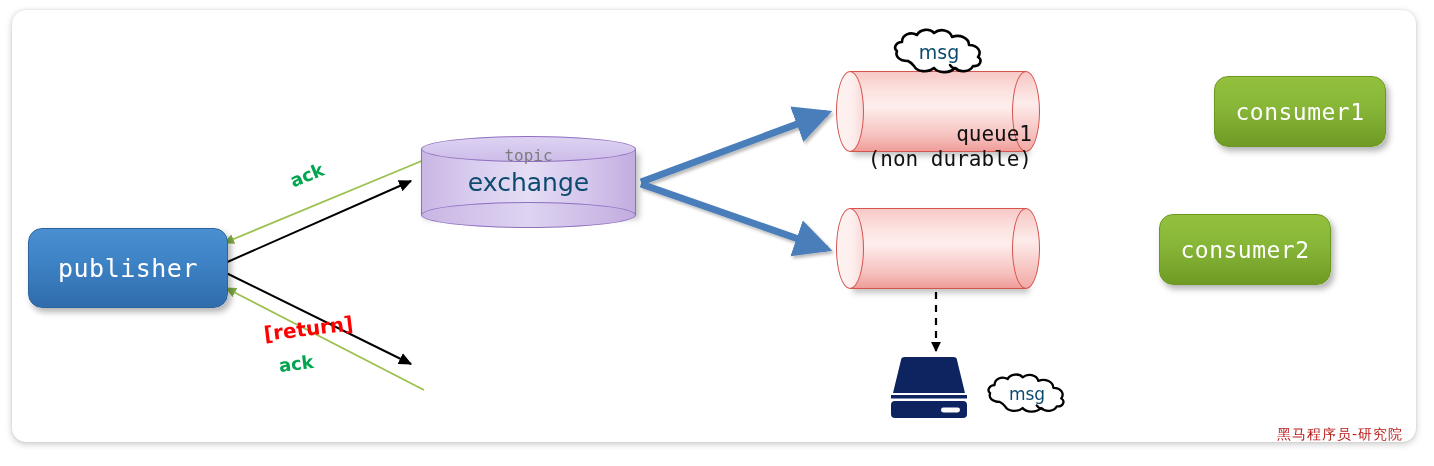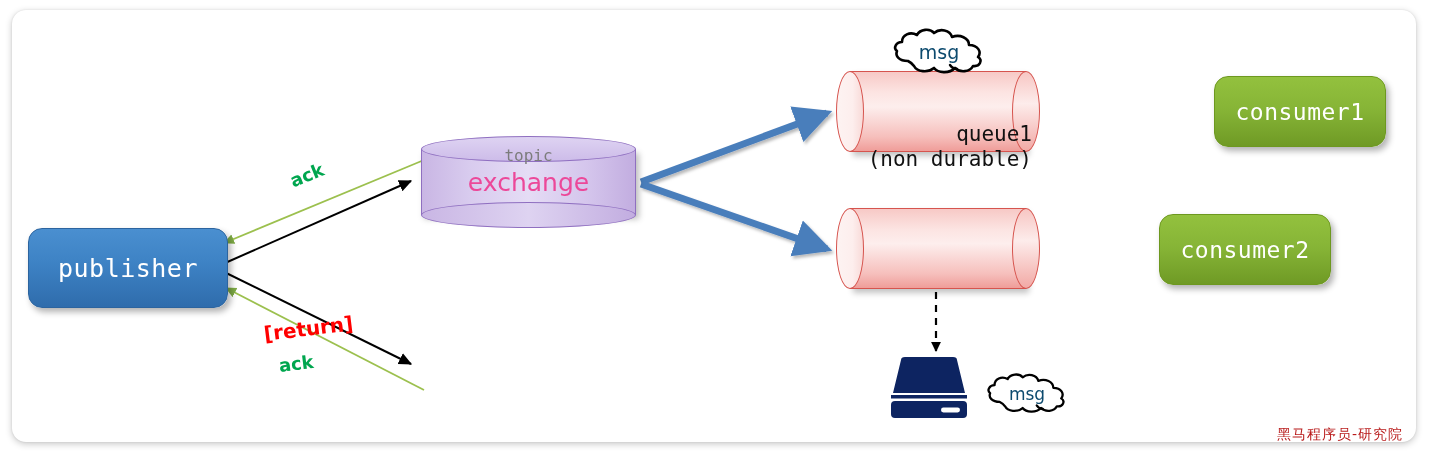--- a/index.html
+++ b/index.html
@@ -101,21 +101,21 @@
     margin-top: 8px;
   }
   .vcyl .mainlabel {
     position: absolute;
     left: 0; right: 0;
     top: 50%;
     transform: translateY(-48%);
     text-align: center;
     font-family: "DejaVu Sans", sans-serif;
     font-size: 25px;
-    color: #ec4899;
+    color: #0c4a6e;
     z-index: 4;
   }
 
   
   .hcyl { position: absolute; }
   .hcyl .hbody {
     position: absolute;
     top: 0; bottom: 0;
     left: 14px; right: 14px;
     background: linear-gradient(180deg, #f7c9c6 0%, #fce4e2 26%, #fdeeed 44%, #f6bfbc 82%, #ef9d99 100%);

